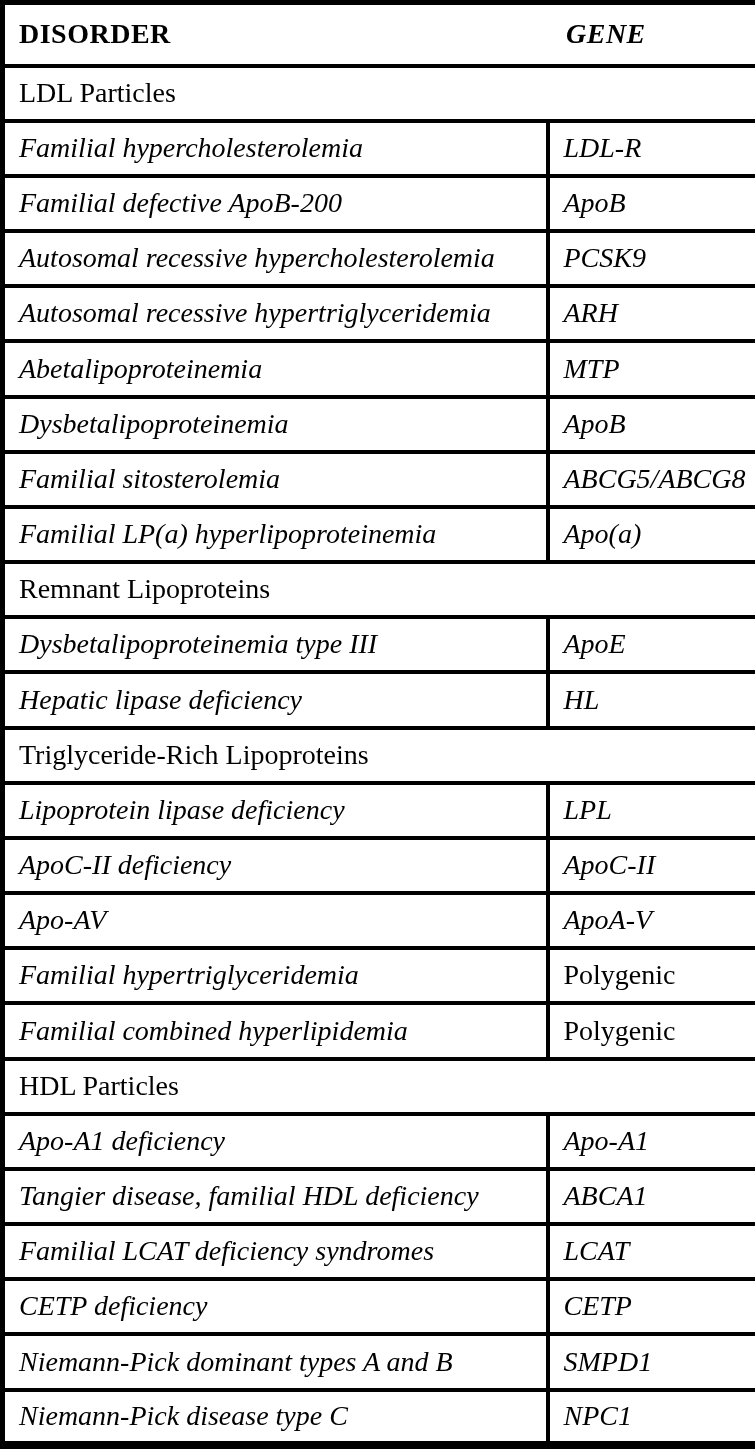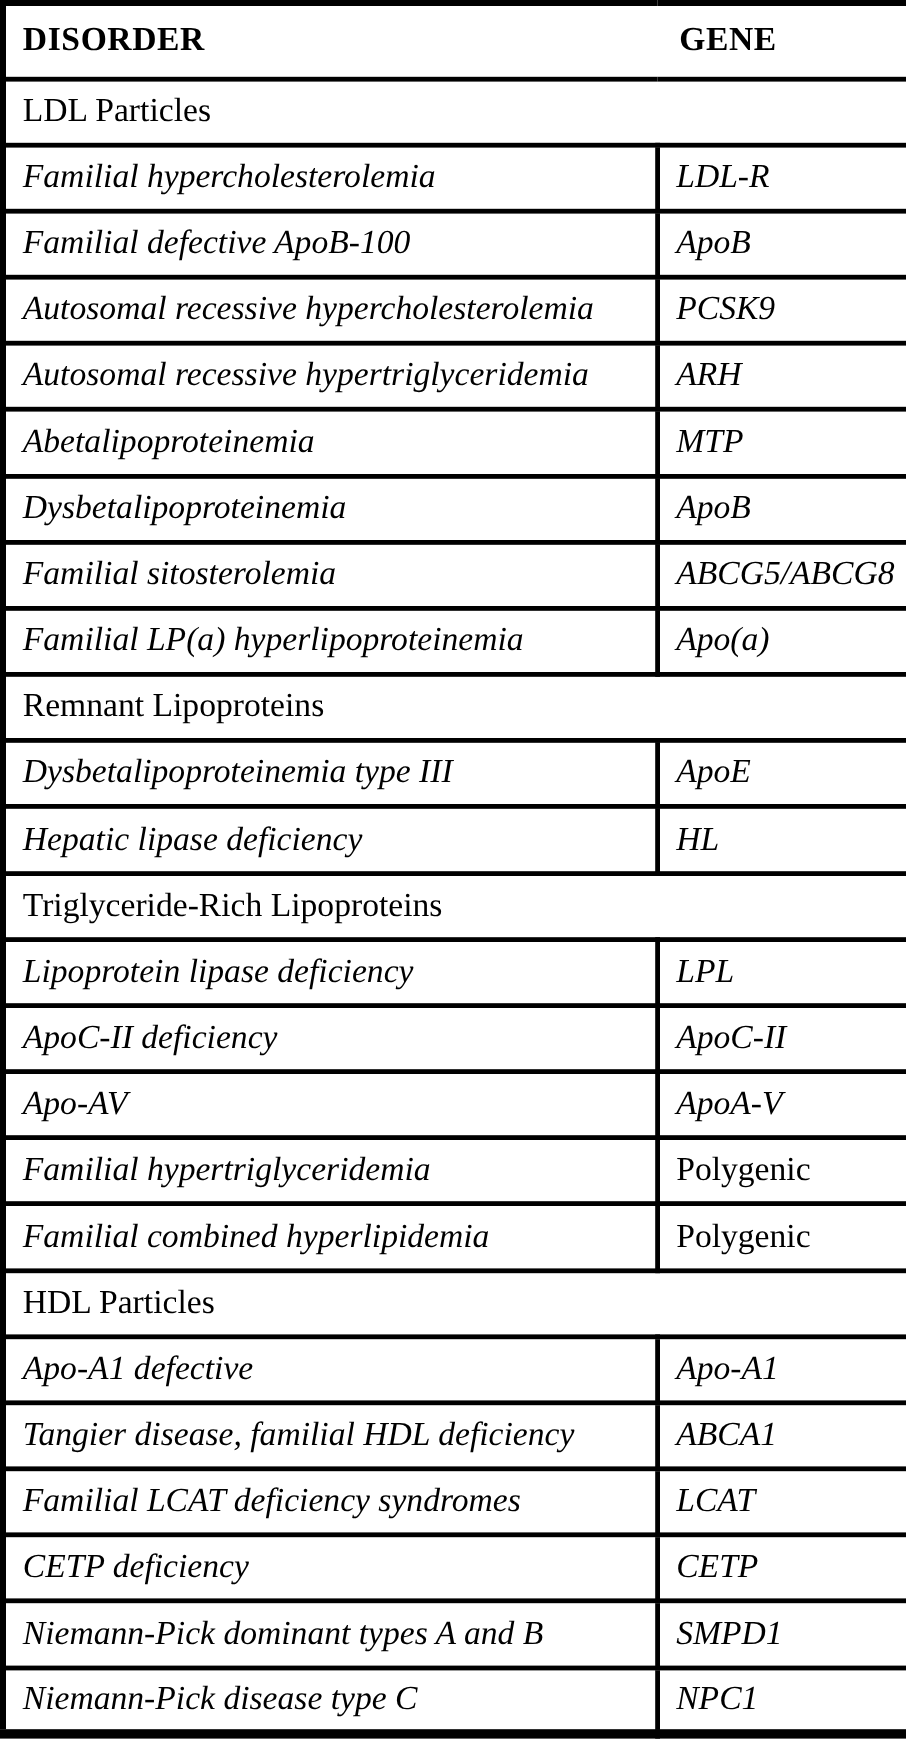--- a/index.html
+++ b/index.html
@@ -37,21 +37,21 @@
   tbody tr { height: 55px; }
   th.header-cell {
     font-weight: bold;
     text-align: left;
     padding-left: 11px;
     font-size: 29px;
     letter-spacing: 0.5px;
   }
   .hdr-flex { display: flex; align-items: center; }
   .hdr-flex .hdr-disorder { width: 534px; flex: 0 0 534px; }
-  .hdr-flex .hdr-gene { padding-left: 13px; }
+  .hdr-flex .hdr-gene { padding-left: 13px; font-style: italic; }
   td.section-cell {
     padding-left: 15px;
     font-size: 28px;
   }
   td.disorder-cell { padding-left: 14px; font-style: italic; }
   td.gene-cell { padding-left: 14px; }
   td.gene-cell.italic { font-style: italic; }
 </style>
 </head>
 <body>
@@ -74,21 +74,21 @@
     </thead>
     <tbody id="table-body">
         <tr>
           <td colspan="2" class="section-cell">LDL Particles</td>
         </tr>
         <tr>
           <td class="disorder-cell">Familial hypercholesterolemia</td>
           <td class="gene-cell italic">LDL-R</td>
         </tr>
         <tr>
-          <td class="disorder-cell">Familial defective ApoB-100</td>
+          <td class="disorder-cell">Familial defective ApoB-200</td>
           <td class="gene-cell italic">ApoB</td>
         </tr>
         <tr>
           <td class="disorder-cell">Autosomal recessive hypercholesterolemia</td>
           <td class="gene-cell italic">PCSK9</td>
         </tr>
         <tr>
           <td class="disorder-cell">Autosomal recessive hypertriglyceridemia</td>
           <td class="gene-cell italic">ARH</td>
         </tr>
@@ -139,21 +139,21 @@
           <td class="gene-cell">Polygenic</td>
         </tr>
         <tr>
           <td class="disorder-cell">Familial combined hyperlipidemia</td>
           <td class="gene-cell">Polygenic</td>
         </tr>
         <tr>
           <td colspan="2" class="section-cell">HDL Particles</td>
         </tr>
         <tr>
-          <td class="disorder-cell">Apo-A1 defective</td>
+          <td class="disorder-cell">Apo-A1 deficiency</td>
           <td class="gene-cell italic">Apo-A1</td>
         </tr>
         <tr>
           <td class="disorder-cell">Tangier disease, familial HDL deficiency</td>
           <td class="gene-cell italic">ABCA1</td>
         </tr>
         <tr>
           <td class="disorder-cell">Familial LCAT deficiency syndromes</td>
           <td class="gene-cell italic">LCAT</td>
         </tr>

